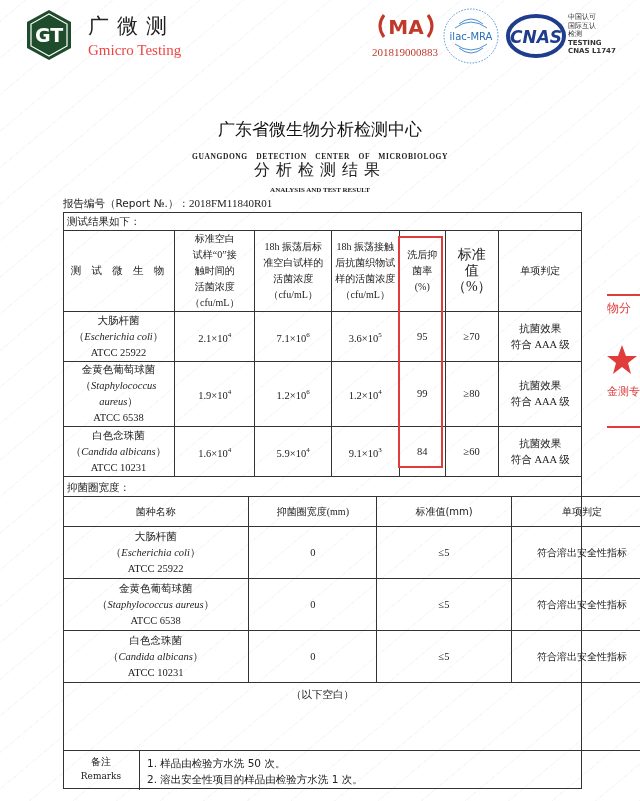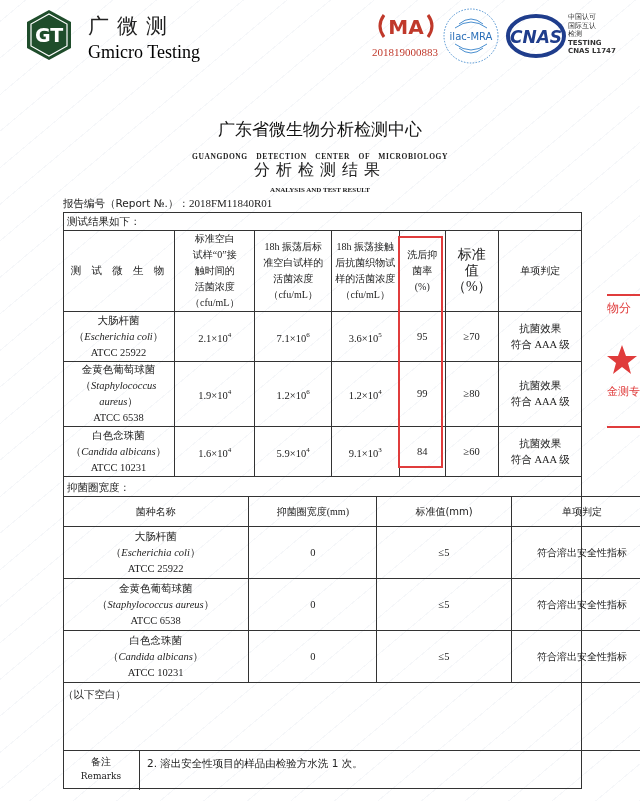--- a/index.html
+++ b/index.html
@@ -2,42 +2,42 @@
 <html><head>
 <meta charset="utf-8">
 <style>
   html,body{margin:0;padding:0;}
   body{width:640px;height:801px;background:#ffffff;position:relative;overflow:hidden;font-family:"DejaVu Serif","Liberation Serif",serif;color:#222;}
   .wm{position:absolute;inset:0;pointer-events:none;
       background-image:repeating-linear-gradient(-40deg, rgba(160,175,200,0.10) 0 1px, transparent 1px 28px);}
   
   .logo{position:absolute;left:25px;top:9px;width:48px;height:52px;}
   .brand-cn{position:absolute;left:88px;top:12px;font-family:"DejaVu Sans","Liberation Sans",sans-serif;font-size:21px;letter-spacing:8px;color:#222;}
-  .brand-en{position:absolute;left:88px;top:42px;font-family:"Liberation Serif",serif;font-size:18px;color:#000000;}
+  .brand-en{position:absolute;left:88px;top:42px;font-family:"Liberation Serif",serif;font-size:15px;color:#ef4444;}
   .cma{position:absolute;left:374px;top:13px;width:64px;height:26px;}
   .cma-num{position:absolute;left:372px;top:46px;font-family:"Liberation Serif",serif;font-size:11px;color:#c0392b;}
   .ilac{position:absolute;left:443px;top:8px;width:56px;height:56px;}
   .cnas{position:absolute;left:505px;top:14px;width:62px;height:44px;}
   .cnas-txt{position:absolute;left:568px;top:13px;font-family:"DejaVu Sans",sans-serif;font-size:7px;line-height:8.5px;color:#333;}
   
   .t1{position:absolute;left:0;width:640px;top:118px;text-align:center;font-family:"DejaVu Sans",sans-serif;font-size:17px;color:#111;}
   .t2{position:absolute;left:0;width:640px;top:152px;text-align:center;font-family:"Liberation Serif",serif;font-weight:bold;font-size:7.5px;letter-spacing:0.6px;word-spacing:6px;}
   .t3{position:absolute;left:0;width:640px;top:160px;text-align:center;font-family:"DejaVu Sans",sans-serif;font-size:16px;letter-spacing:6px;}
   .t4{position:absolute;left:0;width:640px;top:186px;text-align:center;font-family:"Liberation Serif",serif;font-weight:bold;font-size:7px;}
   .report{position:absolute;left:63px;top:197px;font-size:11px;font-family:"Liberation Serif",serif;}
   
   .frame{position:absolute;left:63px;top:212px;width:519px;height:577px;border:1.5px solid #333;box-sizing:border-box;}
   table{border-collapse:collapse;position:absolute;font-family:"Liberation Serif",serif;font-size:10.5px;}
   td{border:1px solid #333;text-align:center;vertical-align:middle;padding:0;line-height:16px;}
   .sec{position:absolute;left:67px;font-size:10.5px;font-family:"DejaVu Sans",sans-serif;}
   i{font-style:italic;}
   sup{font-size:7px;}
   .hl{position:absolute;left:398px;top:236px;width:45px;height:232px;border:2px solid #e03c3c;box-sizing:border-box;}
   .stamp{position:absolute;left:603px;top:292px;width:37px;height:138px;color:#e03c3c;font-family:"DejaVu Sans",sans-serif;}
-  .blank{position:absolute;left:63px;width:519px;top:688px;text-align:left;font-size:10.5px;font-family:"DejaVu Sans",sans-serif;}
+  .blank{position:absolute;left:63px;width:519px;top:688px;text-align:center;font-size:10.5px;font-family:"DejaVu Sans",sans-serif;}
   .remarks-row{position:absolute;left:63px;top:750px;width:581px;height:39px;border-top:1.5px solid #333;}
   .rm-label{position:absolute;left:0;top:0;width:77px;height:39px;border-right:1px solid #333;text-align:center;font-size:10px;line-height:14px;padding-top:4px;box-sizing:border-box;}
   .rm-text{position:absolute;left:84px;top:4px;font-size:10.5px;line-height:16px;font-family:"DejaVu Sans",sans-serif;}
 </style>
 </head>
 <body>
 
 <div class="wm"></div>
 
 <svg class="logo" viewBox="0 0 48 52">
@@ -214,20 +214,21 @@
 </tbody>
   </table>
 <div class="blank">（以下空白）</div>
 
 <div class="remarks-row">
   <div class="rm-label">
     <div style="font-family:'DejaVu Sans',sans-serif">备注</div>
     <div style="font-size:9px">Remarks</div>
   </div>
   <div class="rm-text">
+    <div>1. 样品由检验方水洗 50 次。</div>
     <div>2. 溶出安全性项目的样品由检验方水洗 1 次。</div>
   </div>
 </div>
 
 <div class="stamp">
   <div style="position:absolute;left:4px;top:2px;width:33px;border-top:2px solid #e03c3c"></div>
   <div style="position:absolute;left:4px;top:8px;font-size:12px">物分</div>
   <svg style="position:absolute;left:3px;top:52px" width="32" height="32" viewBox="0 0 32 32">
       <polygon points="16,1 20,12 31,12 22,19 25,30 16,23 7,30 10,19 1,12 12,12" fill="#e03c3c"></polygon>
     </svg>

